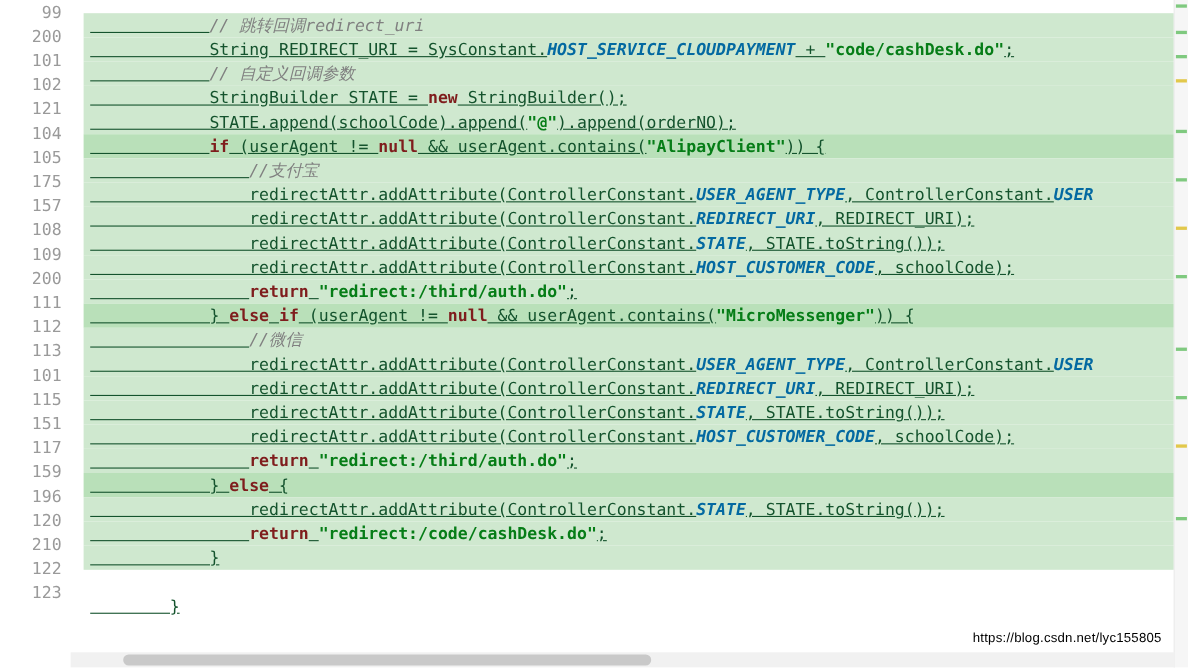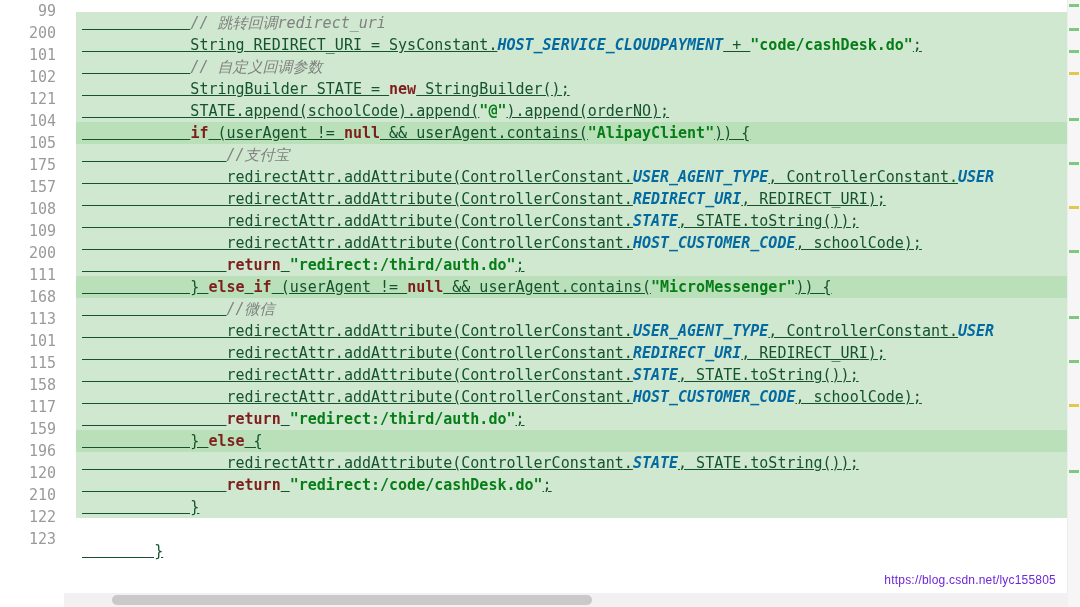--- a/index.html
+++ b/index.html
@@ -26,21 +26,21 @@
     background:#f6f6f6;border-left:1px solid #ececec;}
   .mark{position:absolute;right:1px;width:10px;height:3px;}
   .mark.g{background:#7fc97f;}
   .mark.y{background:#e2c84b;}
   
   .hscroll{position:absolute;left:0;right:12px;bottom:0;height:14px;
     background:#f1f1f1;}
   .hscroll .thumb{position:absolute;left:48px;top:2px;height:10px;width:480px;
     background:#c9c9c9;border-radius:5px;}
   
-  .wm{position:absolute;right:24px;bottom:16px;color:#6d28d9;font-size:12px;
+  .wm{position:absolute;right:24px;bottom:16px;color:#000000;font-size:12px;
     font-family:sans-serif;letter-spacing:.2px;user-select:none;}
 </style>
 </head>
 <body>
 
 <div class="editor">
 
   <div class="gutter" id="gutter">
       <div>99</div>
       <div>200</div>
@@ -48,25 +48,25 @@
       <div>102</div>
       <div>121</div>
       <div>104</div>
       <div>105</div>
       <div>175</div>
       <div>157</div>
       <div>108</div>
       <div>109</div>
       <div>200</div>
       <div>111</div>
-      <div>168</div>
+      <div>112</div>
       <div>113</div>
       <div>101</div>
       <div>115</div>
-      <div>158</div>
+      <div>151</div>
       <div>117</div>
       <div>159</div>
       <div>196</div>
       <div>120</div>
       <div>210</div>
       <div>122</div>
       <div>123</div>
     </div>
 
   <div class="code">

